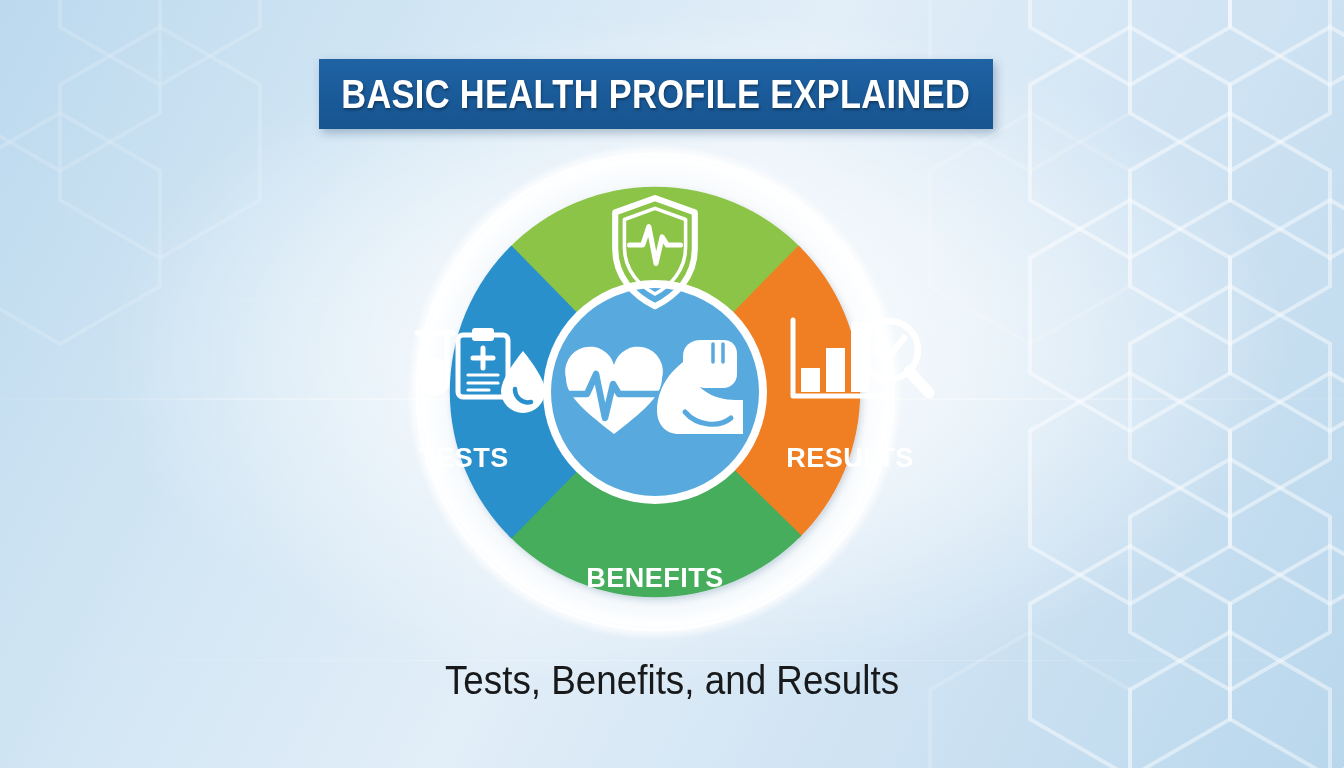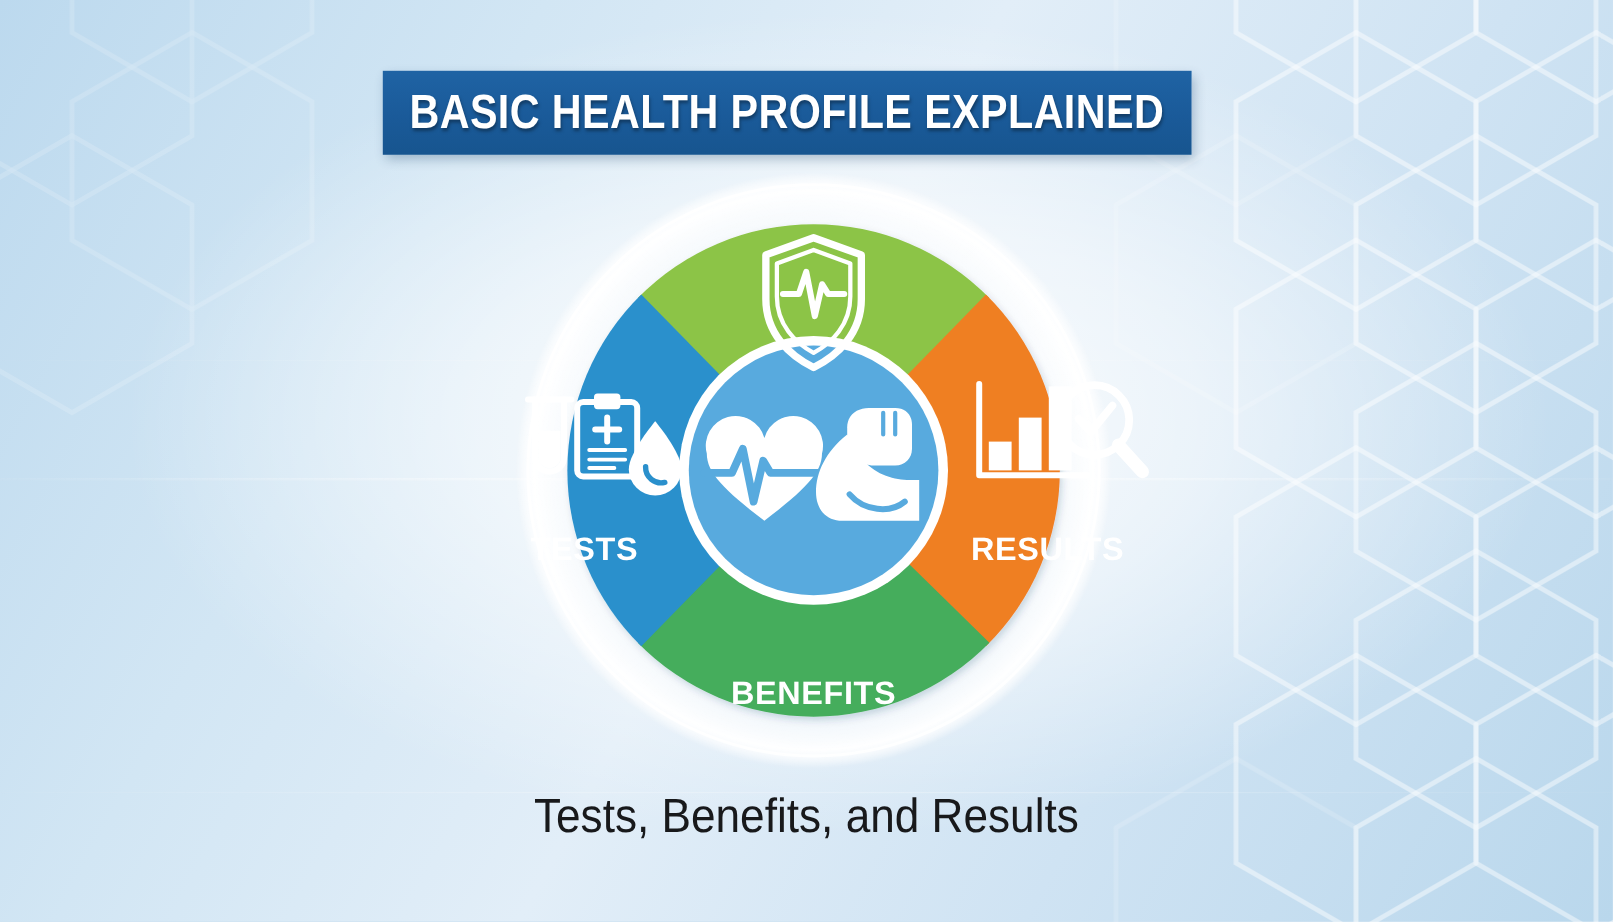--- a/index.html
+++ b/index.html
@@ -67,21 +67,21 @@
     line-height: 1;
     transform: scaleX(0.86);
     transform-origin: center;
     white-space: nowrap;
     text-shadow: 1px 2px 3px rgba(0,0,0,0.35);
   }
 
   
   .wheel-wrap {
     position: absolute;
-    left: 362px;
+    left: 339px;
     top: 137px;
     width: 632px;
     height: 510px;
   }
   .wheel-wrap svg { display: block; width: 100%; height: 100%; overflow: visible; }
 
   .seg-label {
     font-family: "Liberation Sans Narrow", "Liberation Sans", sans-serif;
     font-weight: bold;
     fill: #ffffff;

